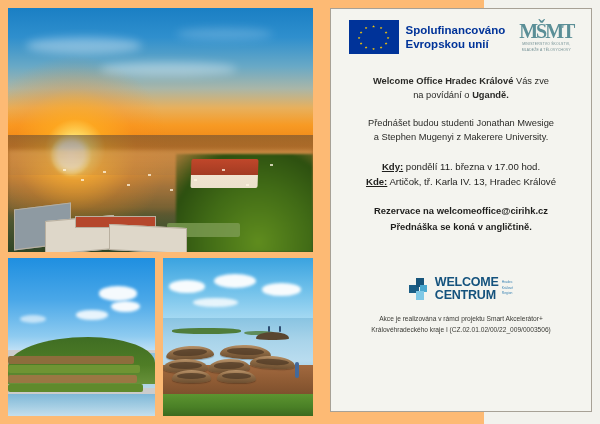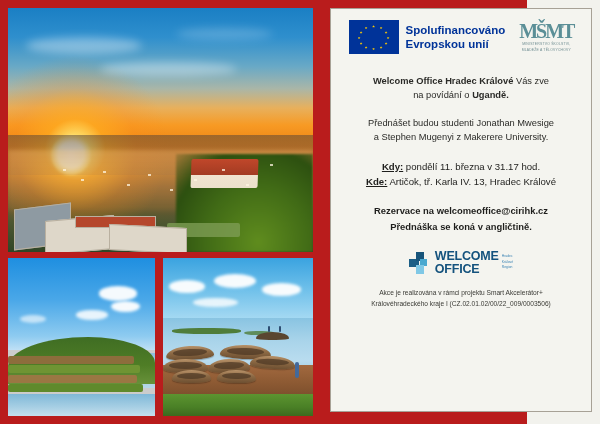--- a/index.html
+++ b/index.html
@@ -1,21 +1,21 @@
 <!DOCTYPE html>
 <html><head>
 <meta charset="utf-8">
 <style>
   html,body{margin:0;padding:0;}
   body{
     width:600px;height:424px;overflow:hidden;
     background:#f2f2ed;
     font-family:"Liberation Sans", sans-serif;
   }
-  .poster{position:relative;width:484px;height:424px;background:#b91c1c;padding-left:43px;}
+  .poster{position:relative;width:484px;height:424px;background:#fdba74;}
 
   
   .photos{position:absolute;left:0;top:0;width:320px;height:424px;}
 
   .photo{position:absolute;overflow:hidden;background:#ccc;}
 
   
   .photo-sunset{left:8px;top:8px;width:305px;height:244px;}
   .sun-sky{position:absolute;inset:0;
     background:
@@ -120,21 +120,21 @@
   .ciri{display:flex;align-items:flex-start;gap:3px;}
   .ciri-c{width:17px;height:17px;border:3px solid #2f7fb5;border-radius:50%;
     border-right-color:transparent;transform:rotate(-45deg);box-sizing:border-box;}
   .ciri-iri{font-size:17px;font-weight:bold;color:#1d5e8c;letter-spacing:0px;line-height:.95;
     font-family:"Liberation Sans",sans-serif;}
   .ciri-words{font-size:3.3px;color:#4b7f9e;line-height:1.55;margin-top:2px;white-space:nowrap;}
   .ciri-wrap{display:flex;flex-direction:column;align-items:center;}
   .ciri-tag{font-size:3.6px;color:#8a8a82;letter-spacing:1.1px;margin-top:2px;white-space:nowrap;}
   .ciri-row{display:flex;align-items:center;}
 
-  .wo{display:flex;align-items:center;gap:4px;}
+  .wo{display:flex;align-items:center;gap:4px;margin-top:26px;}
   .wo-cross{position:relative;width:22px;height:22px;flex:none;}
   .wo-cross i{position:absolute;display:block;}
   .wo-text{display:flex;align-items:center;gap:3px;}
   .wo-words{font-size:12.5px;font-weight:bold;color:#14527d;line-height:1.02;letter-spacing:-.2px;}
   .wo-sub{font-size:3.4px;color:#3f86b5;line-height:1.6;white-space:nowrap;}
 
   .footer{margin:13px 10px 0 10px;text-align:center;font-size:6.6px;color:#3a3a35;line-height:1.6;}
 </style>
 </head>
 <body>
@@ -259,42 +259,42 @@
       <div><span>na povídání o </span><b>Ugandě.</b></div>
     </div>
 
     <div class="lecturers">
       <div>Přednášet budou studenti Jonathan Mwesige</div>
       <div>a Stephen Mugenyi z Makerere University.</div>
     </div>
 
 
     <div class="when">
-      <div class="line"><b>Kdy:</b><span> pondělí 11. března v 31.17 hod.</span></div>
+      <div class="line"><b>Kdy:</b><span> pondělí 11. března v 17.00 hod.</span></div>
       <div class="line"><b>Kde:</b><span> Artičok, tř. Karla IV. 13,  Hradec Králové</span></div>
     </div>
 
     <div class="reserve">
       <div><b>Rezervace na welcomeoffice@cirihk.cz</b></div>
       <div><b>Přednáška se koná v angličtině.</b></div>
     </div>
 
     <div class="botlogos">
 
       <div class="wo">
         <div class="wo-cross">
           <i style="left:0;top:7px;width:10px;height:8px;background:#1b5e86;"></i>
           <i style="left:7px;top:0;width:8px;height:9px;background:#17547a;"></i>
           <i style="left:11px;top:7px;width:7px;height:7px;background:#4aa8cf;"></i>
           <i style="left:7px;top:13px;width:8px;height:9px;background:#7fc8e6;"></i>
         </div>
         <div class="wo-text">
           <div>
             <div class="wo-words">WELCOME</div>
-            <div class="wo-words">OFFICE</div>
+            <div class="wo-words">CENTRUM</div>
           </div>
           <div>
             <div class="wo-sub">Hradec</div>
             <div class="wo-sub">Králové</div>
             <div class="wo-sub">Region</div>
           </div>
         </div>
       </div>
     </div>
 

